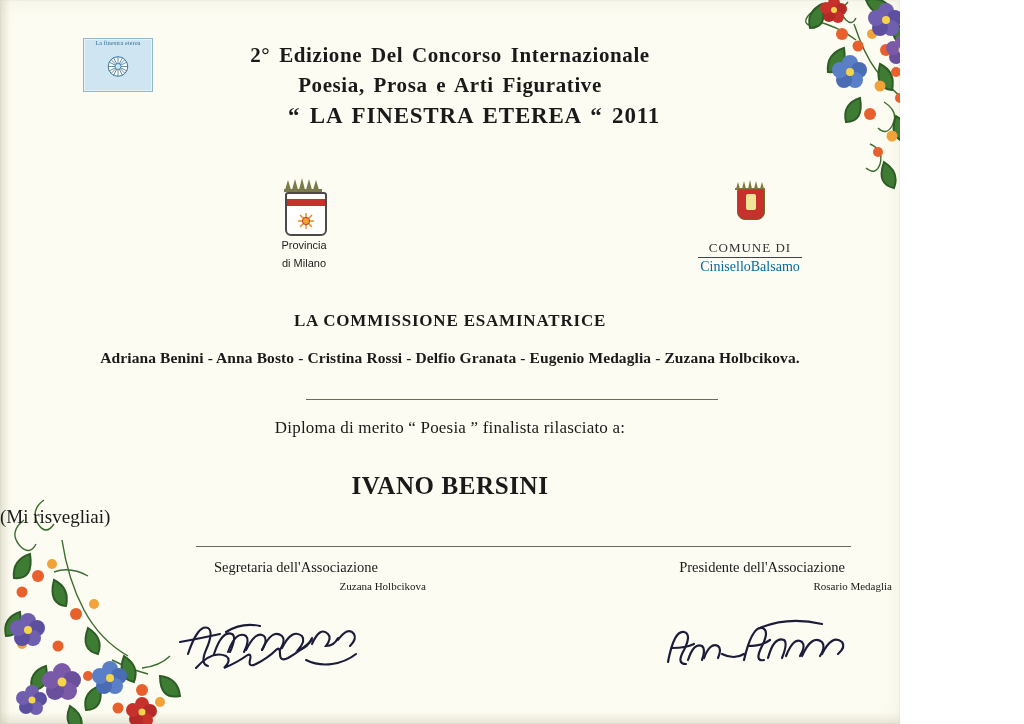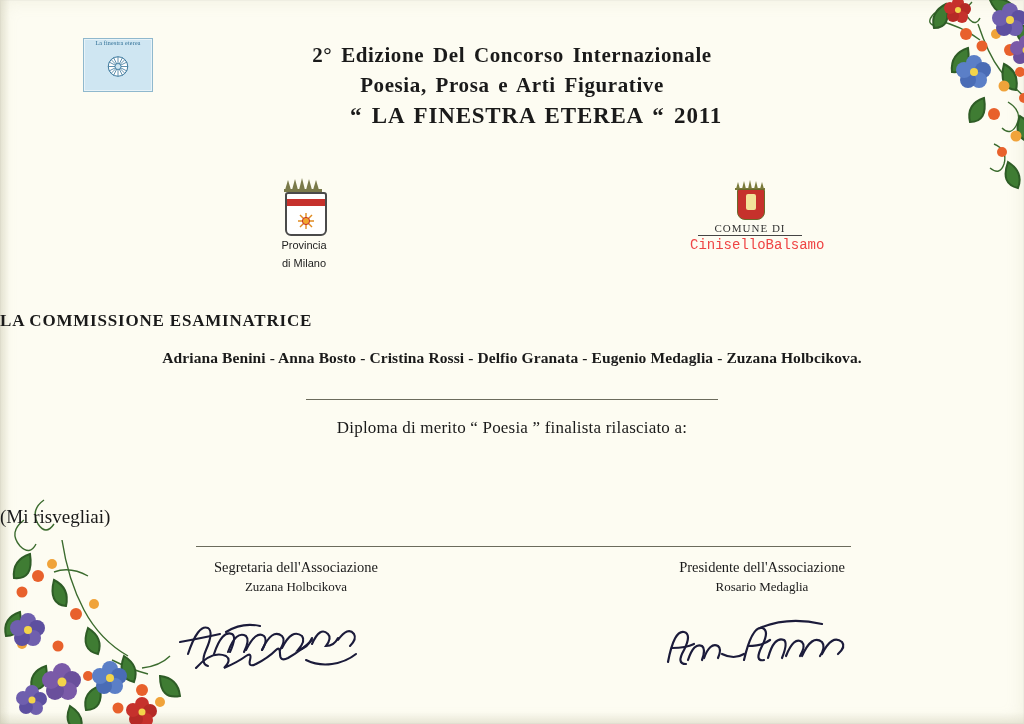--- a/index.html
+++ b/index.html
@@ -2,21 +2,21 @@
 <html><head>
 <meta charset="utf-8">
 <style>
   html, body {
     margin: 0;
     padding: 0;
     background: #ffffff;
   }
   .page {
     position: relative;
-    width: 1024px;
+    width: 900px;
     height: 724px;
     background: #fdfcf2;
     overflow: hidden;
     font-family: "Liberation Serif", serif;
     color: #1a1a1a;
   }
   
   .paper-edge {
     position: absolute;
     inset: 0;
@@ -178,44 +178,45 @@
     position: absolute;
     left: 50%;
     top: 4px;
     transform: translateX(-50%);
     width: 10px;
     height: 16px;
     background: #f2e39a;
     border-radius: 2px;
   }
   .com-sub {
-    font-size: 11px;
+    font-size: 13px;
     letter-spacing: 1px;
     font-family: "Liberation Serif", serif;
     color: #333;
-    margin-top: 2px;
+    margin-top: 20px;
   }
   .com-name {
     font-size: 14px;
-    font-family: Liberation Mono, monospace;
-    color: #ef4444;
+    font-family: Liberation Serif, serif;
+    color: #0369a1;
     line-height: 16px;
   }
   .com-rule {
     width: 104px;
     height: 1px;
     background: #444;
     margin: 1px auto 1px auto;
   }
 
   
   .commission-title {
     position: absolute;
     left: 0; right: 0;
     top: 311px;
+    text-align: center;
     font-weight: bold;
     font-size: 17px;
     letter-spacing: 0.8px;
   }
   .commission-names {
     position: absolute;
     left: 0; right: 0;
     top: 349px;
     text-align: center;
     font-weight: bold;
@@ -274,22 +275,23 @@
     width: 260px;
   }
   .sig-left { left: 166px; top: 558px; }
   .sig-right { left: 632px; top: 558px; }
   .sig-role {
     font-size: 14.5px;
     line-height: 19px;
     font-family: Liberation Serif, serif;
   }
   .sig-name {
-    font-size: 13px;
+    font-size: 11px;
     line-height: 19px;
+    text-align: right;
   }
   .sig-mark {
     margin-top: 6px;
     height: 70px;
     position: relative;
   }
 
   
   .floral {
     position: absolute;
@@ -526,20 +528,21 @@
     <div class="com-rule"></div>
     <div class="com-name">CiniselloBalsamo</div>
   </div>
 
   <div class="commission-title">LA COMMISSIONE ESAMINATRICE</div>
   <div class="commission-names">Adriana Benini - Anna Bosto - Cristina Rossi - Delfio Granata - Eugenio Medaglia - Zuzana Holbcikova.</div>
 
   <div class="divider-top"></div>
 
   <div class="award-line">Diploma di merito “ Poesia ” finalista rilasciato a:</div>
+  <div class="recipient">IVANO BERSINI</div>
   <div class="work-title">(Mi risvegliai)</div>
 
   <div class="divider-bottom"></div>
 
   <div class="sig sig-left">
     <div class="sig-role">Segretaria dell'Associazione</div>
     <div class="sig-name">Zuzana Holbcikova</div>
     <div class="sig-mark">
       <svg viewBox="0 0 260 72" width="260" height="72">
         <g fill="none" stroke="#1b1b3a" stroke-width="2.1" stroke-linecap="round">

